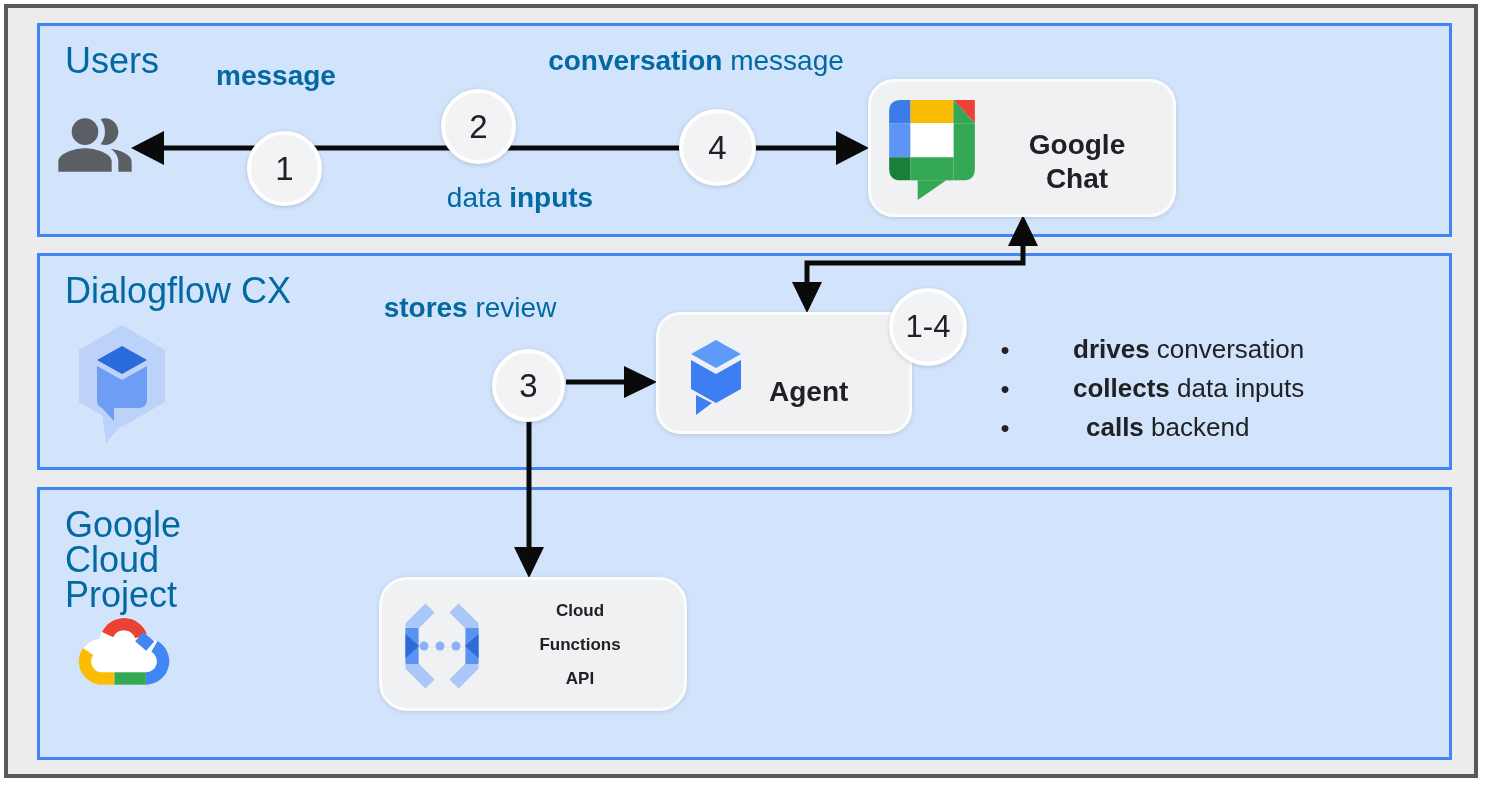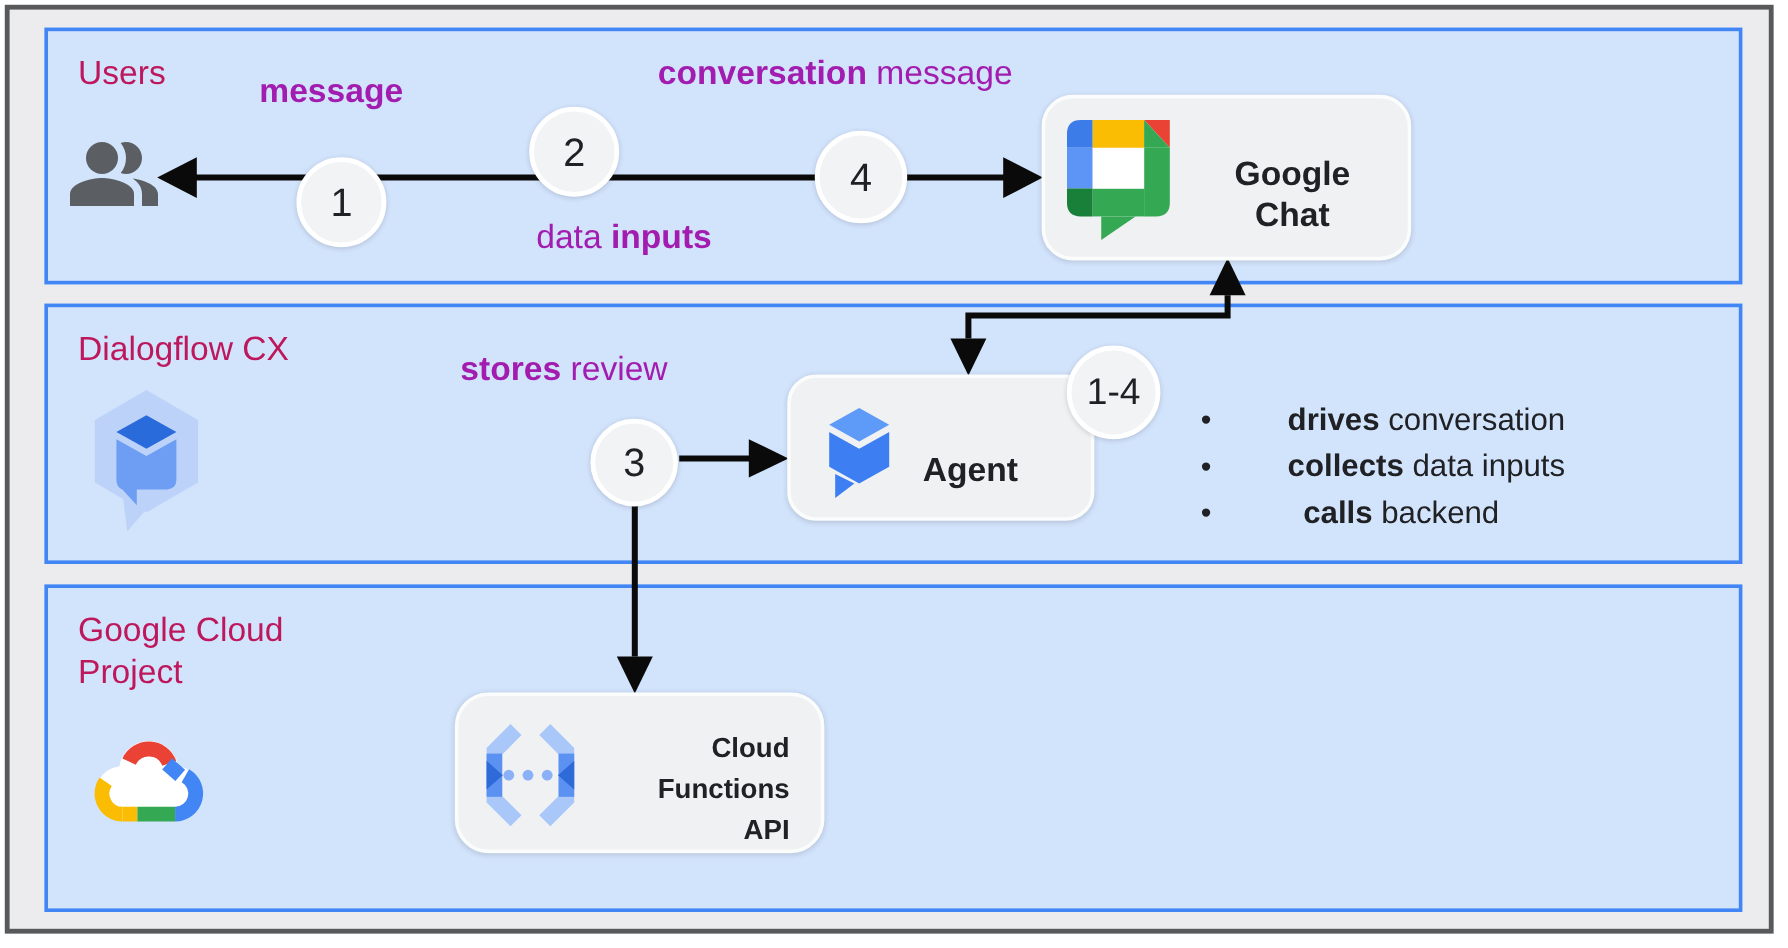--- a/index.html
+++ b/index.html
@@ -1,23 +1,23 @@
 <!DOCTYPE html>
 <html><head>
 <meta charset="utf-8">
 <style>
   html,body{margin:0;padding:0;background:#ffffff;}
   body{width:1490px;height:790px;overflow:hidden;font-family:"Liberation Sans",sans-serif;color:#202124;}
   .canvas{position:relative;width:1490px;height:790px;background:#ffffff;}
   .frame{position:absolute;left:4px;top:4px;width:1474px;height:774px;border:4px solid #58595b;background:#ececee;box-sizing:border-box;}
   .band{position:absolute;left:37px;width:1415px;background:#d2e3fc;border:3px solid #4285f4;box-sizing:border-box;}
-  .band-label{position:absolute;left:25px;top:17px;font-size:28px;line-height:35px;color:#be185d;}
+  .band-label{position:absolute;left:25px;top:17px;font-size:36px;line-height:35px;color:#0369a1;}
   .node{position:absolute;background:#f0f1f2;border:3px solid #fbfcfc;border-radius:26px;box-shadow:0 1px 4px rgba(60,64,67,.18);box-sizing:border-box;}
   .step{position:absolute;background:#f2f3f5;border:4px solid #ffffff;border-radius:50%;display:flex;align-items:center;justify-content:center;font-size:33px;color:#202124;box-shadow:0 1px 4px rgba(60,64,67,.22);box-sizing:border-box;}
-  .elabel{position:absolute;font-size:28px;text-align:center;white-space:nowrap;color:#a21caf;}
+  .elabel{position:absolute;font-size:28px;text-align:center;white-space:nowrap;color:#0369a1;}
   .elabel b{font-weight:bold;}
   .node-label{position:absolute;font-weight:bold;font-size:28px;line-height:34px;color:#202124;margin-top:14px;}
   .arrows{position:absolute;left:0;top:0;pointer-events:none;}
   .bullets{position:absolute;left:988px;top:330px;margin:0;padding:0;list-style:none;}
   .bullets li{display:flex;align-items:center;font-size:26px;line-height:39px;}
   .bullets .dot{width:34px;text-align:center;font-size:16px;}
   .bullets b{font-weight:bold;}
   .icon{position:absolute;}
 </style>
 </head>
@@ -121,21 +121,21 @@
       <path d="M34,6 L16,24 L16,64 L34,82" stroke="#a9c7f8" stroke-width="13" fill="none"></path>
       <rect x="9.5" y="26" width="13" height="36" fill="#5b91f1"></rect>
       <polygon points="9.5,32 23,44 9.5,56" fill="#2e6bd9"></polygon>
       <path d="M58,6 L76,24 L76,64 L58,82" stroke="#a9c7f8" stroke-width="13" fill="none"></path>
       <rect x="69.5" y="26" width="13" height="36" fill="#5b91f1"></rect>
       <polygon points="82.5,32 69,44 82.5,56" fill="#2e6bd9"></polygon>
       <circle cx="28" cy="44" r="4.5" fill="#8ab0f7"></circle>
       <circle cx="44" cy="44" r="4.5" fill="#8ab0f7"></circle>
       <circle cx="60" cy="44" r="4.5" fill="#8ab0f7"></circle>
     </svg>
-    <div class="node-label" style="left:120px;right:26px;top:12px;text-align:right;font-size:23px;">
+    <div class="node-label" style="left:120px;right:26px;top:0;text-align:center;font-size:17px;">
       <div>Cloud</div>
       <div>Functions</div>
       <div>API</div>
     </div>
   </div>
 
   <div class="step" style="left:247px;top:131px;width:75px;height:75px;">
       <span>1</span>
     </div>
   <div class="step" style="left:441px;top:89px;width:75px;height:75px;">

